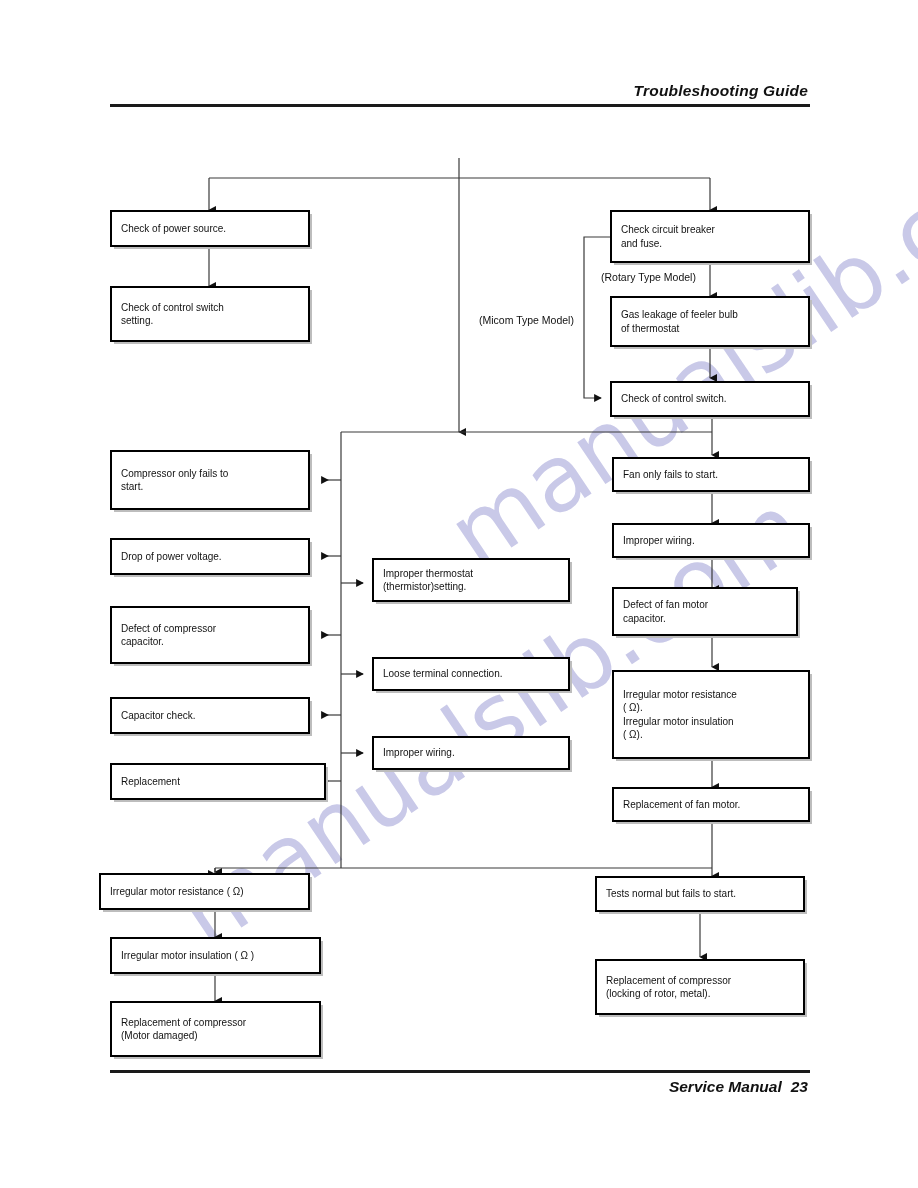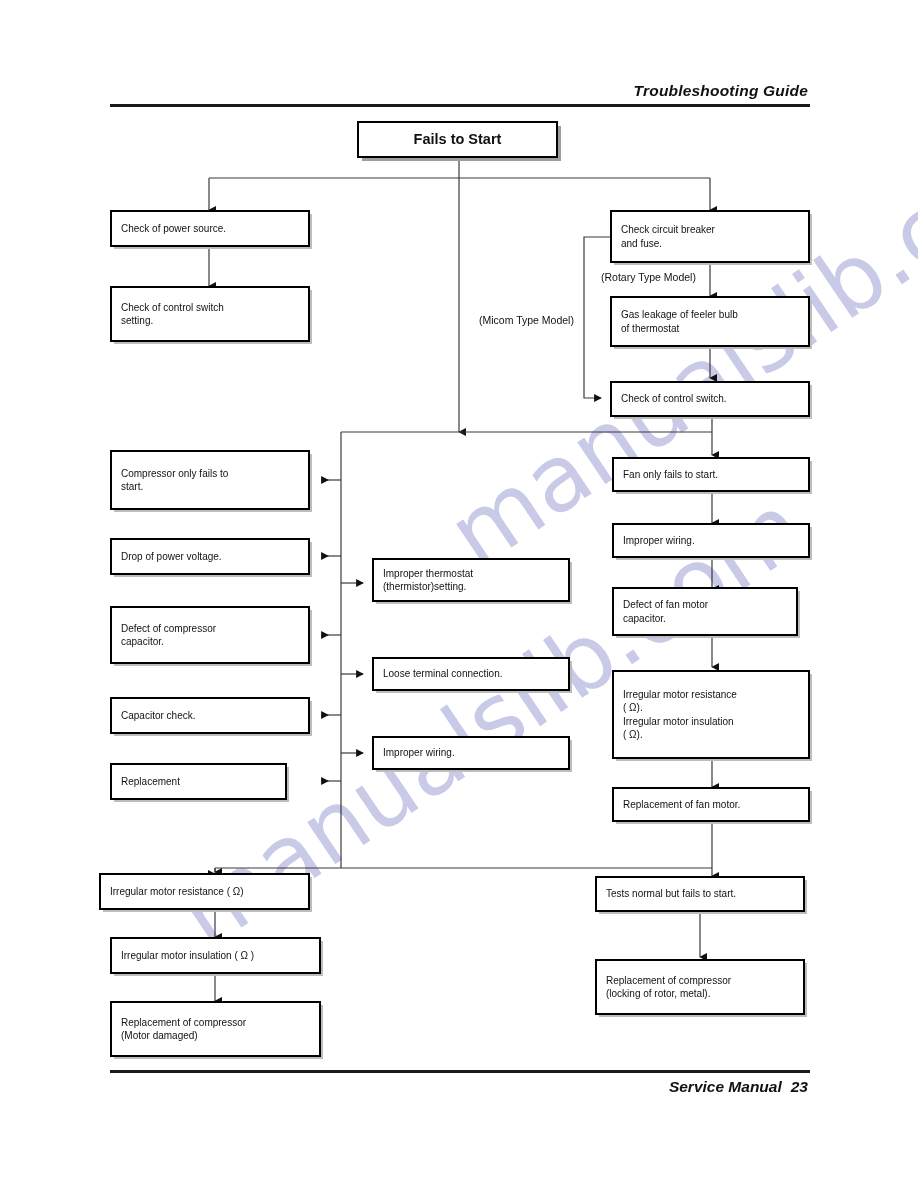--- a/index.html
+++ b/index.html
@@ -206,23 +206,20 @@
 
       <path d="M215,910 L215,937" marker-end="url(#ah-down)"></path>
       <path d="M215,974 L215,1001" marker-end="url(#ah-down)"></path>
 
       <path d="M700,912 L700,957" marker-end="url(#ah-down)"></path>
     </g>
   </svg>
 
   <div id="diagram">
 
-    <div class="node start" style="left:357px; top:121px; width:201px; height:37px;">
-      <span class="txt">Fails to Start</span>
-    </div>
 
     <div class="node" style="left:110px; top:210px; width:200px; height:37px;">
       <span class="txt">Check of power source.</span>
     </div>
 
     <div class="node" style="left:610px; top:210px; width:200px; height:53px;">
       <span class="txt">Check circuit breaker
 and fuse.</span>
     </div>
 
@@ -255,21 +252,21 @@
 
     <div class="node" style="left:110px; top:606px; width:200px; height:58px;">
       <span class="txt">Defect of compressor
 capacitor.</span>
     </div>
 
     <div class="node" style="left:110px; top:697px; width:200px; height:37px;">
       <span class="txt">Capacitor check.</span>
     </div>
 
-    <div class="node" style="left:110px; top:763px; width:177px; height:37px;">
+    <div class="node" style="left:110px; top:763px; width:216px; height:37px;">
       <span class="txt">Replacement</span>
     </div>
 
     <div class="node" style="left:372px; top:558px; width:198px; height:44px;">
       <span class="txt">Improper thermostat
 (thermistor)setting.</span>
     </div>
 
     <div class="node" style="left:372px; top:657px; width:198px; height:34px;">
       <span class="txt">Loose terminal connection.</span>

